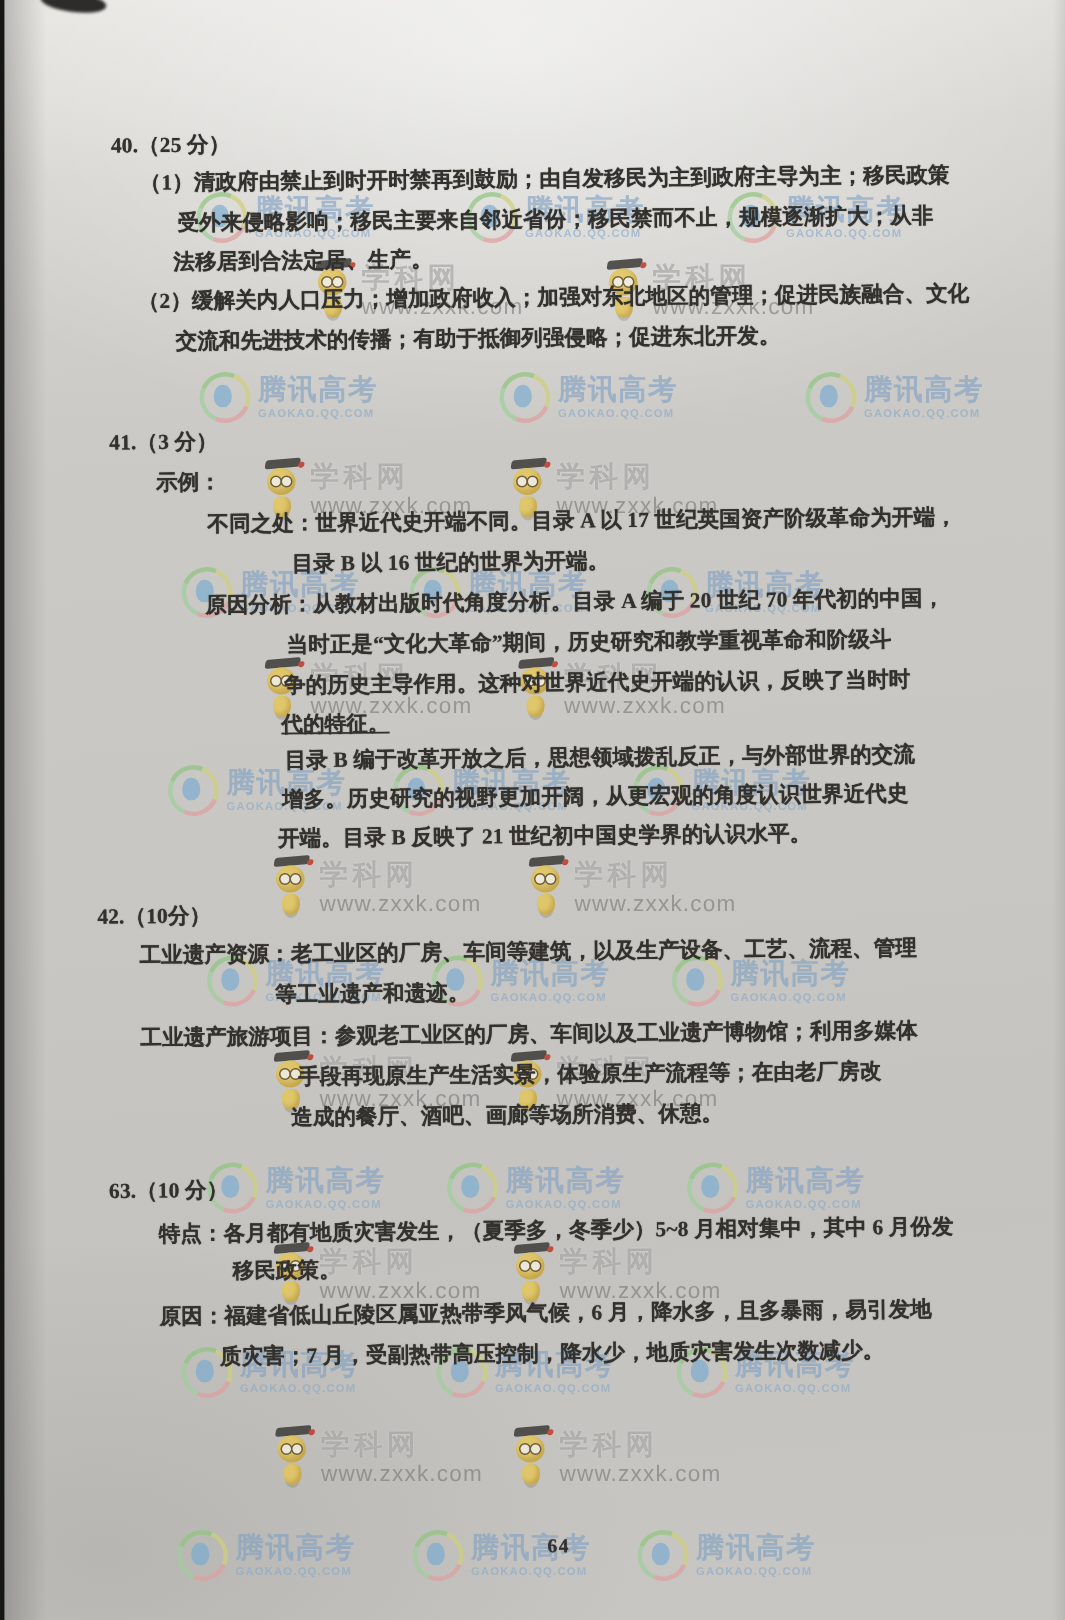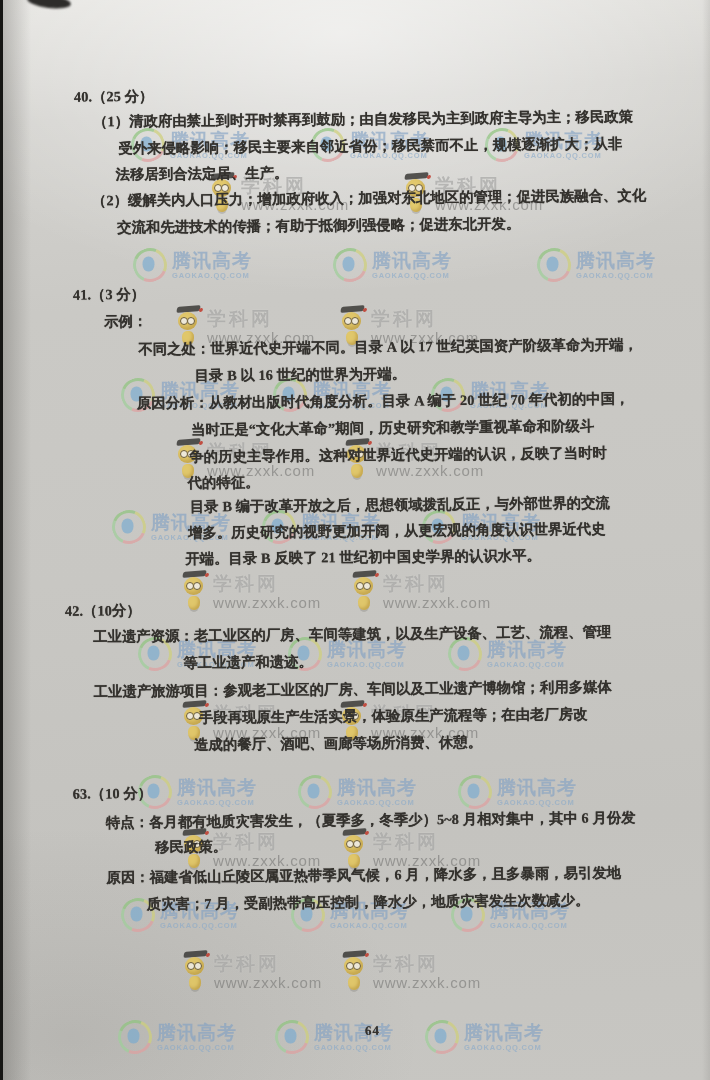--- a/index.html
+++ b/index.html
@@ -497,21 +497,21 @@
       <div class="line" style="left: 119px; top: 166px;">法移居到合法定居、生产。</div>
       <div class="line" style="left: 95px; top: 192px;">（2）缓解关内人口压力；增加政府收入；加强对东北地区的管理；促进民族融合、文化</div>
       <div class="line" style="left: 120px; top: 219px;">交流和先进技术的传播；有助于抵御列强侵略；促进东北开发。</div>
       <div class="line" style="left: 75px; top: 286px;">41.（3 分）</div>
       <div class="line" style="left: 106px; top: 313px;">示例：</div>
       <div class="line" style="left: 140px; top: 341px;">不同之处：世界近代史开端不同。目录 A 以 17 世纪英国资产阶级革命为开端，</div>
       <div class="line" style="left: 196px; top: 368px;">目录 B 以 16 世纪的世界为开端。</div>
       <div class="line" style="left: 138px; top: 395px;">原因分析：从教材出版时代角度分析。目录 A 编于 20 世纪 70 年代初的中国，</div>
       <div class="line" style="left: 192px; top: 422px;">当时正是“文化大革命”期间，历史研究和教学重视革命和阶级斗</div>
       <div class="line" style="left: 190px; top: 449px;">争的历史主导作用。这种对世界近代史开端的认识，反映了当时时</div>
-      <div class="line" style="left: 188px; top: 475px;">代的特征。</div>
+      <div class="line" style="left: 188px; top: 475px; text-decoration: underline;">代的特征。</div>
       <div class="line" style="left: 190px; top: 499px;">目录 B 编于改革开放之后，思想领域拨乱反正，与外部世界的交流</div>
       <div class="line" style="left: 188px; top: 525px;">增多。历史研究的视野更加开阔，从更宏观的角度认识世界近代史</div>
       <div class="line" style="left: 185px; top: 551px;">开端。目录 B 反映了 21 世纪初中国史学界的认识水平。</div>
       <div class="line" style="left: 64px; top: 602px;">42.（10分）</div>
       <div class="line" style="left: 92px; top: 628px;">工业遗产资源：老工业区的厂房、车间等建筑，以及生产设备、工艺、流程、管理</div>
       <div class="line" style="left: 182px; top: 655px;">等工业遗产和遗迹。</div>
       <div class="line" style="left: 92px; top: 683px;">工业遗产旅游项目：参观老工业区的厂房、车间以及工业遗产博物馆；利用多媒体</div>
       <div class="line" style="left: 197px; top: 710px;">手段再现原生产生活实景，体验原生产流程等；在由老厂房改</div>
       <div class="line" style="left: 192px; top: 737px;">造成的餐厅、酒吧、画廊等场所消费、休憩。</div>
       <div class="line" style="left: 70px; top: 785px;">63.（10 分）</div>

